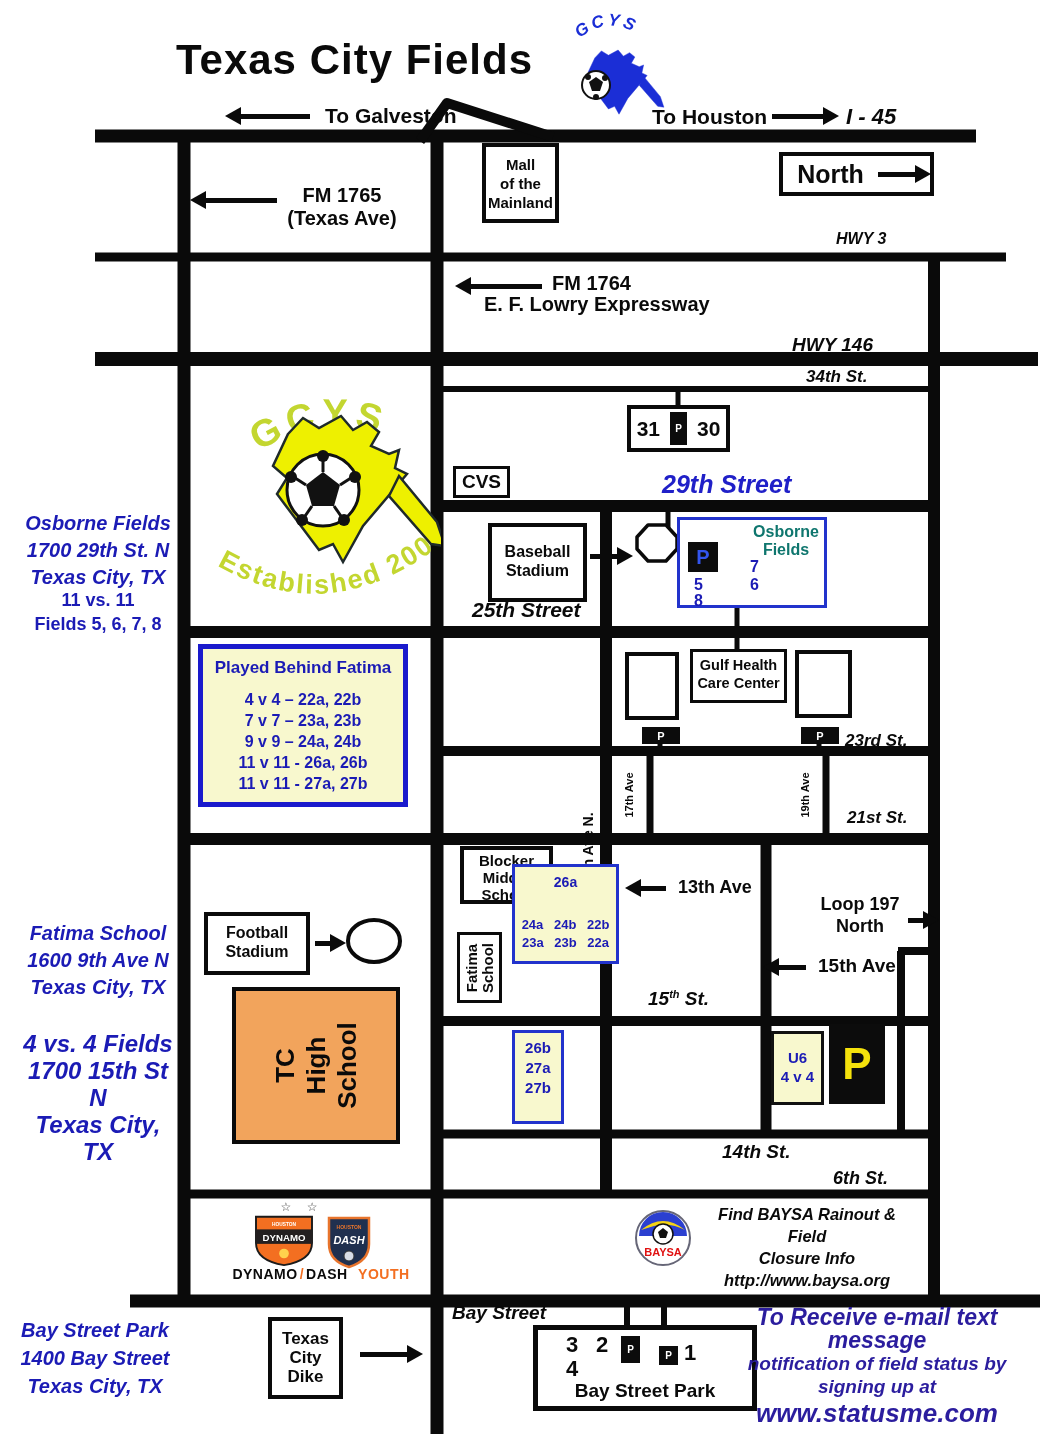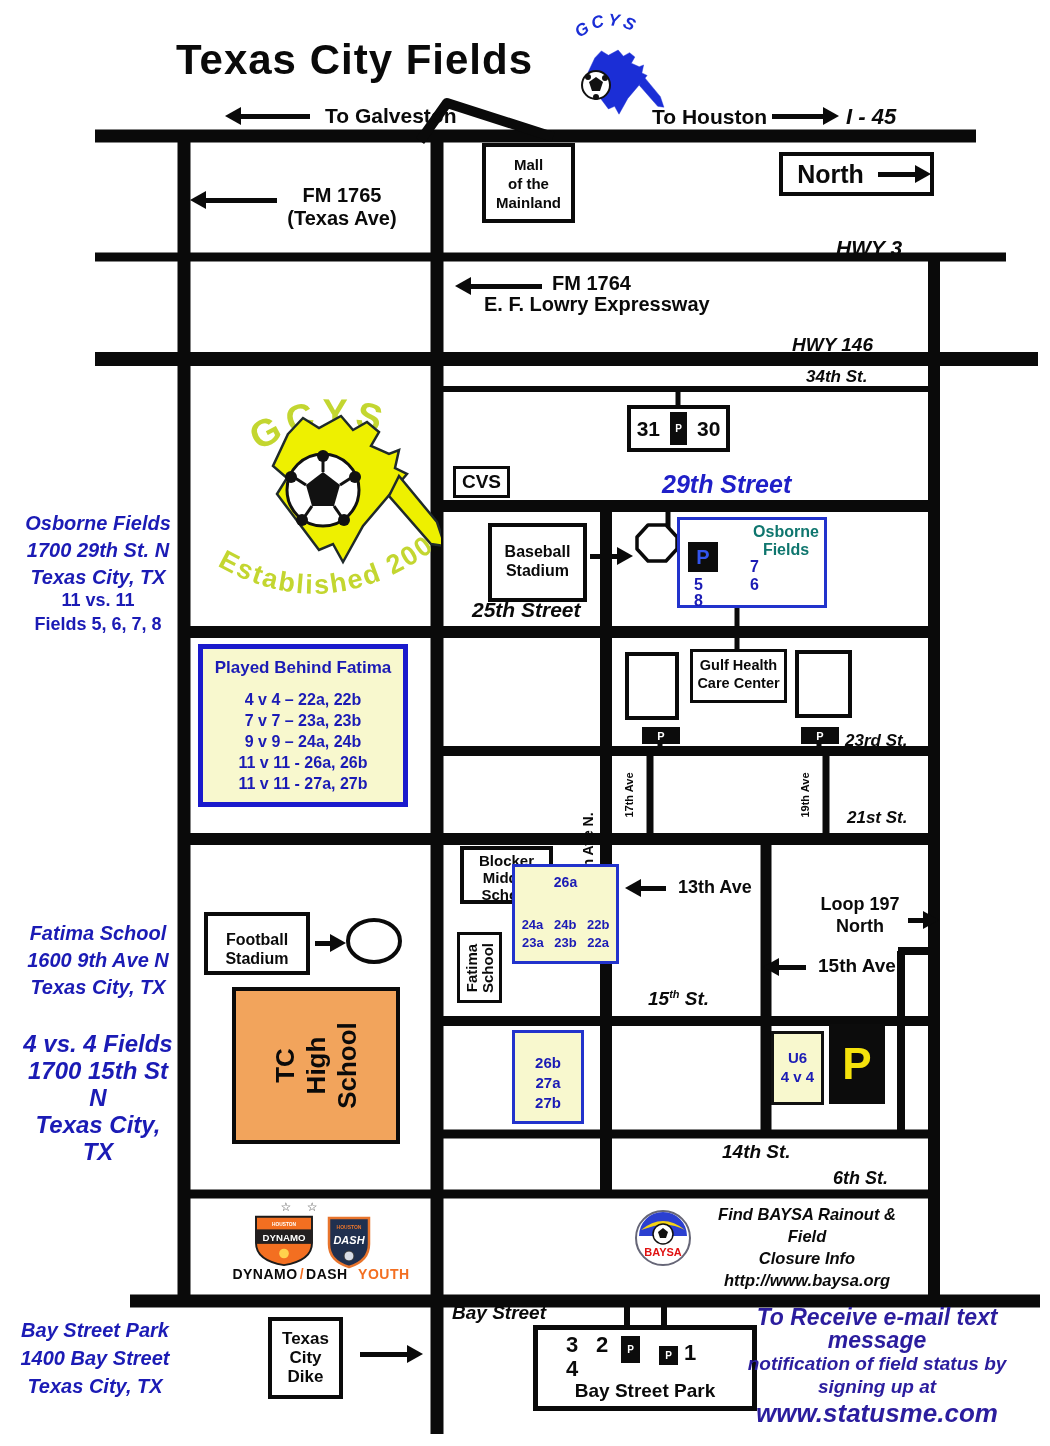--- a/index.html
+++ b/index.html
@@ -82,33 +82,33 @@
 
   <div class="abs b" style="left:652px;top:105px;font-size:21px">To Houston</div>
   <div class="arr r" style="left:772px;top:114px;width:52px"></div>
   <div class="abs b i" style="left:846px;top:104px;font-size:22px">I - 45</div>
 
   <div class="box" style="left:779px;top:152px;width:155px;height:44px;display:flex;align-items:center;justify-content:center;gap:14px">
     <span class="b" style="font-size:25px">North</span>
     <span class="arr r" style="position:relative;width:38px;display:inline-block"></span>
   </div>
 
-  <div class="box c" style="left:482px;top:143px;width:93px;height:80px;padding-top:8px">
+  <div class="box c" style="left:482px;top:143px;width:77px;height:80px;padding-top:8px">
     <div class="b" style="font-size:15px;line-height:19px">Mall</div>
     <div class="b" style="font-size:15px;line-height:19px">of the</div>
     <div class="b" style="font-size:15px;line-height:19px">Mainland</div>
   </div>
 
   <div class="arr l" style="left:205px;top:198px;width:72px"></div>
   <div class="abs b c" style="left:282px;top:184px;width:120px">
     <div style="font-size:20px">FM 1765</div>
     <div style="font-size:20px">(Texas Ave)</div>
   </div>
 
-  <div class="abs b i" style="left:836px;top:236px;font-size:21px">HWY 3</div>
+  <div class="abs b i" style="left:836px;top:230px;font-size:16px">HWY 3</div>
 
   <div class="arr l" style="left:470px;top:284px;width:72px"></div>
   <div class="abs b" style="left:552px;top:272px;font-size:20px">FM 1764</div>
   <div class="abs b" style="left:484px;top:293px;font-size:20px">E. F. Lowry Expressway</div>
 
   <div class="abs b i" style="left:792px;top:334px;font-size:19px">HWY 146</div>
   <div class="abs b i" style="left:806px;top:367px;font-size:17px">34th St.</div>
 
   <div class="box" style="left:627px;top:405px;width:103px;height:47px;display:flex;align-items:center;justify-content:center;gap:10px">
     <span class="b" style="font-size:21px">31</span>
@@ -234,21 +234,21 @@
 
   <div class="abs b c" style="left:812px;top:893px;width:96px;font-size:18px;line-height:22px">
     <div>Loop 197</div>
     <div>North</div>
   </div>
   <div class="arr r" style="left:908px;top:918px;width:16px"></div>
 
   <div class="arr l" style="left:778px;top:965px;width:28px"></div>
   <div class="abs b" style="left:818px;top:955px;font-size:19px">15th Ave</div>
 
-  <div class="box c" style="left:204px;top:912px;width:106px;height:63px;padding-top:14px">
+  <div class="box c" style="left:204px;top:912px;width:106px;height:63px;padding-top:7px">
     <div class="b" style="font-size:16px;line-height:19px">Football</div>
     <div class="b" style="font-size:16px;line-height:19px">Stadium</div>
   </div>
   <div class="arr r" style="left:315px;top:941px;width:16px"></div>
   <svg class="abs" style="left:344px;top:916px" width="60" height="50" viewBox="0 0 60 50">
     <ellipse cx="30" cy="25" rx="26" ry="21" fill="#fff" stroke="#0a0a0a" stroke-width="4"></ellipse>
   </svg>
 
   <div class="box" style="left:457px;top:932px;width:45px;height:71px;border-width:3px">
     <div class="vflex lbl3" style="left:0;top:0;width:39px;height:65px">
@@ -283,21 +283,21 @@
     <div>Fatima School</div>
     <div>1600 9th Ave N</div>
     <div>Texas City, TX</div>
   </div>
   <div class="abs b i c blue" style="left:18px;top:1030px;width:160px;font-size:24px;line-height:27px">
     <div>4 vs. 4 Fields</div>
     <div>1700 15th St N</div>
     <div>Texas City, TX</div>
   </div>
 
-  <div class="cream" style="left:512px;top:1030px;width:72px;height:94px;padding-top:20px">
+  <div class="cream" style="left:512px;top:1030px;width:52px;height:94px;padding-top:5px">
     <div style="font-size:15px;line-height:20px">26b</div>
     <div style="font-size:15px;line-height:20px">27a</div>
     <div style="font-size:15px;line-height:20px">27b</div>
   </div>
 
   <div class="cream" style="left:771px;top:1031px;width:53px;height:74px;border:3px solid #111;padding-top:14px">
     <div style="font-size:15px;line-height:19px">U6</div>
     <div style="font-size:15px;line-height:19px">4 v 4</div>
   </div>
   <div class="pblk" style="left:829px;top:1024px;width:56px;height:80px;font-size:44px;color:#f5e20c">

